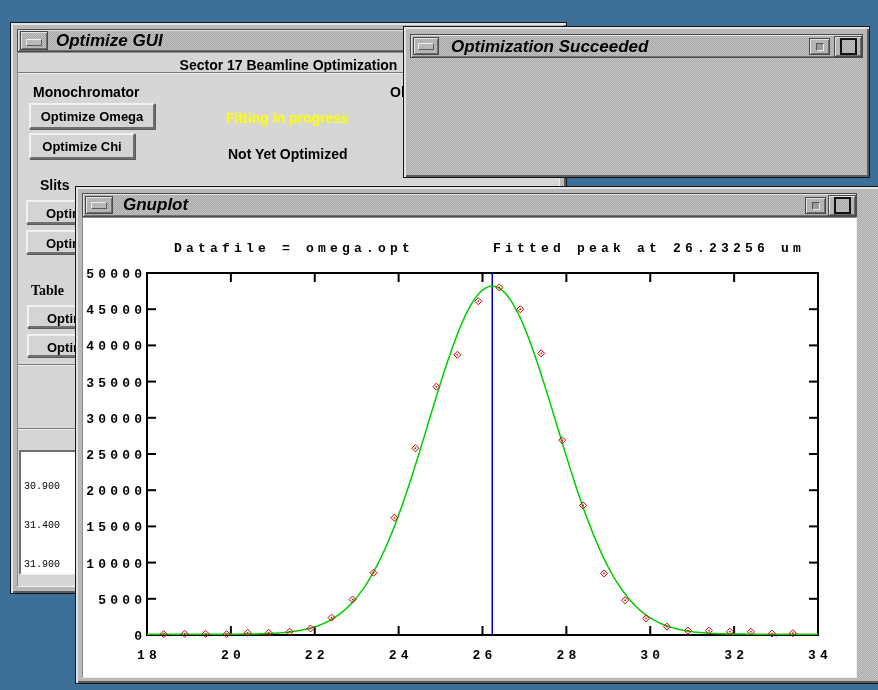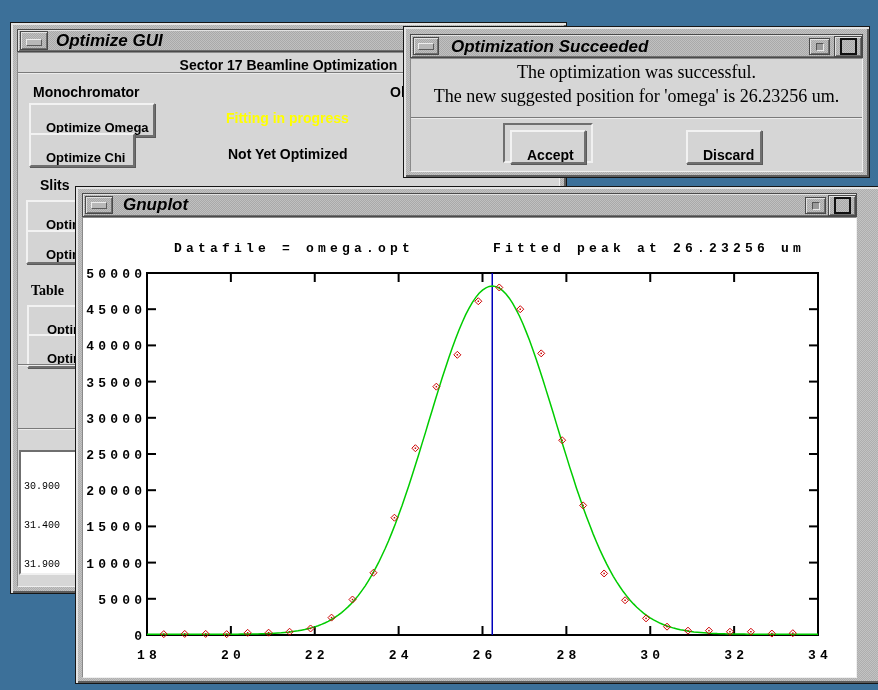--- a/index.html
+++ b/index.html
@@ -63,21 +63,21 @@
   
   .lbl{position:absolute;font-size:14px;font-weight:bold;color:#000;white-space:nowrap;}
   .btn{
     position:absolute;
     background:#d4d4d4;color:#000;
     font-family:"Liberation Sans",sans-serif;font-size:13px;font-weight:bold;
     border-top:2px solid #f2f2f2;border-left:2px solid #f2f2f2;
     border-right:2px solid #6f6f6f;border-bottom:2px solid #6f6f6f;
     box-shadow:1px 1px 0 #5a5a5a;
     text-align:center;overflow:hidden;white-space:nowrap;
-    padding:15px;cursor:default;
+    padding:4px;cursor:default;
   }
   .groove{position:absolute;height:0;border-top:1px solid #7a7a7a;border-bottom:1px solid #ececec;}
   .listbox{
     position:absolute;background:#ffffff;
     border-top:2px solid #6f6f6f;border-left:2px solid #6f6f6f;
     border-right:2px solid #f0f0f0;border-bottom:2px solid #f0f0f0;
     font-family:"Liberation Mono","DejaVu Sans Mono",monospace;
     font-size:10px;line-height:13px;color:#000;
     padding:2px 0 0 3px;overflow:hidden;white-space:pre;
   }
@@ -293,24 +293,15 @@
         <div class="dash" style="top:5px;left:4px;"></div>
       </div>
       <div class="tb-title" style="left:40px;top:2px;">Optimization Succeeded</div>
       <div class="tb-btn" style="left:398px;top:3px;width:19px;height:15px;">
         <div class="dot" style="top:4px;left:6px;"></div>
       </div>
       <div class="tb-btn" style="left:423px;top:1px;width:26px;height:19px;">
         <div class="sq" style="left:5px;top:1px;"></div>
       </div>
     </div>
-    <div class="client" style="left:6px;top:31px;width:451px;height:112px;">
-      <div class="msg" style="top:3px;">The optimization was successful.</div>
-      <div class="msg" style="top:27px;">The new suggested position for 'omega' is 26.23256 um.</div>
-      <div class="groove" style="left:0;top:58px;width:451px;"></div>
-      <div class="defring" style="left:92px;top:64px;width:76px;height:26px;">
-        <button class="btn" style="font-size:14px;">Accept</button>
-      </div>
-      <button class="btn" style="left:275px;top:71px;width:76px;height:26px;font-size:14px;">Discard</button>
-    </div>
   </div>
 
 </div>
 
 </body></html>

